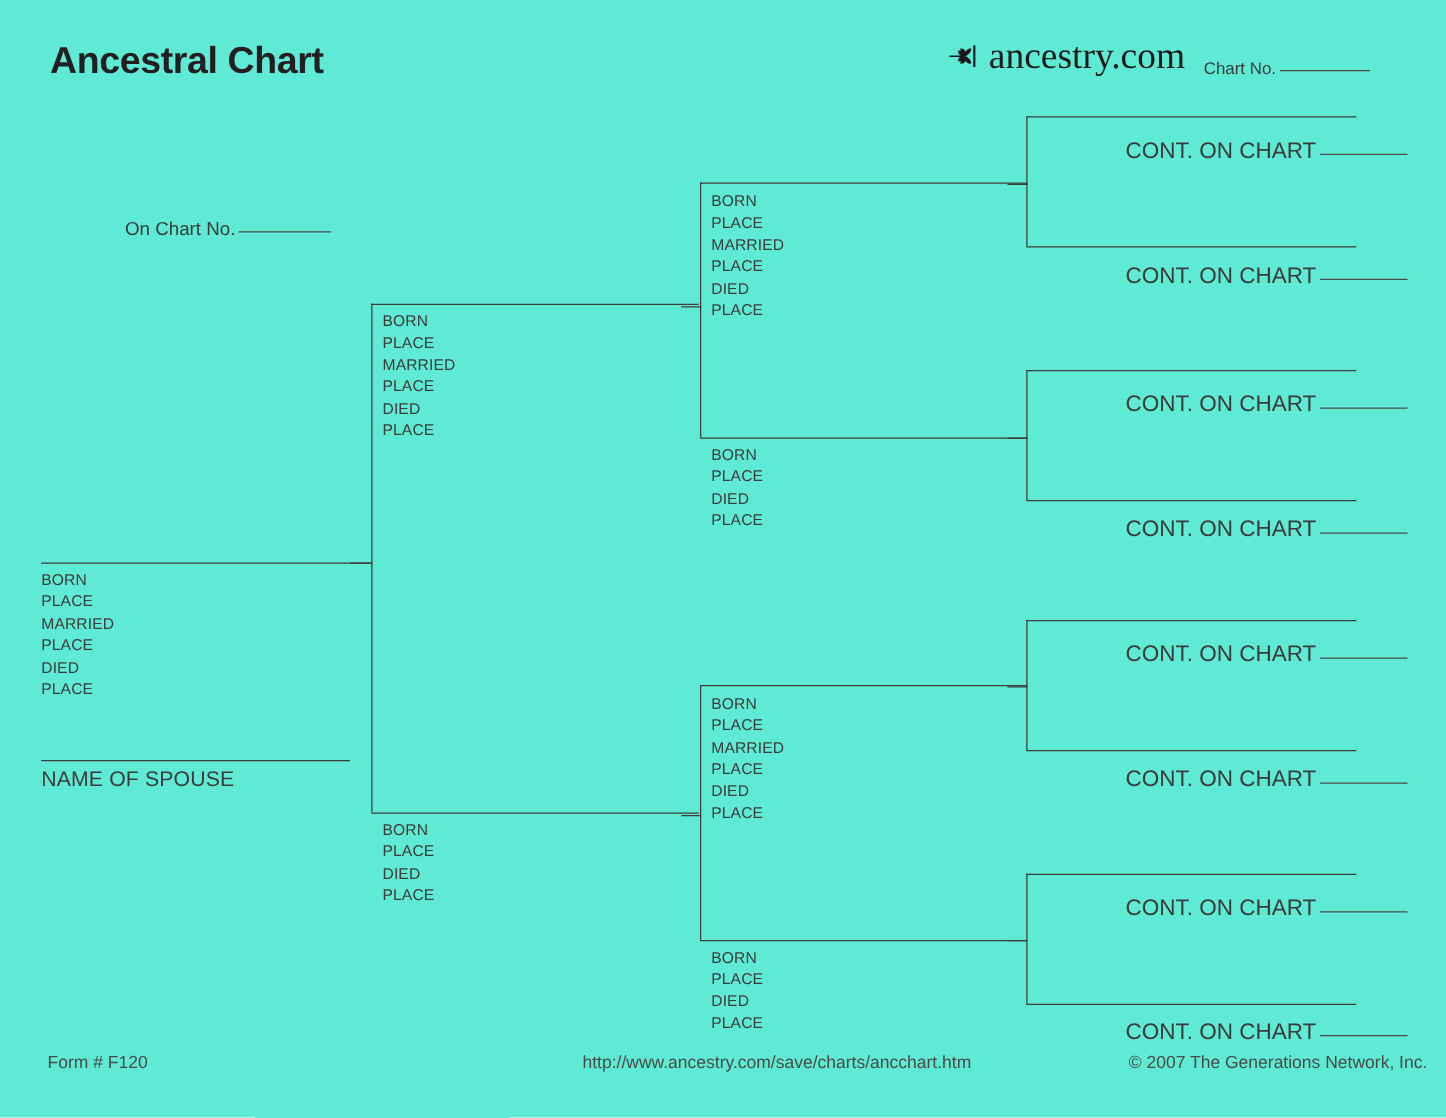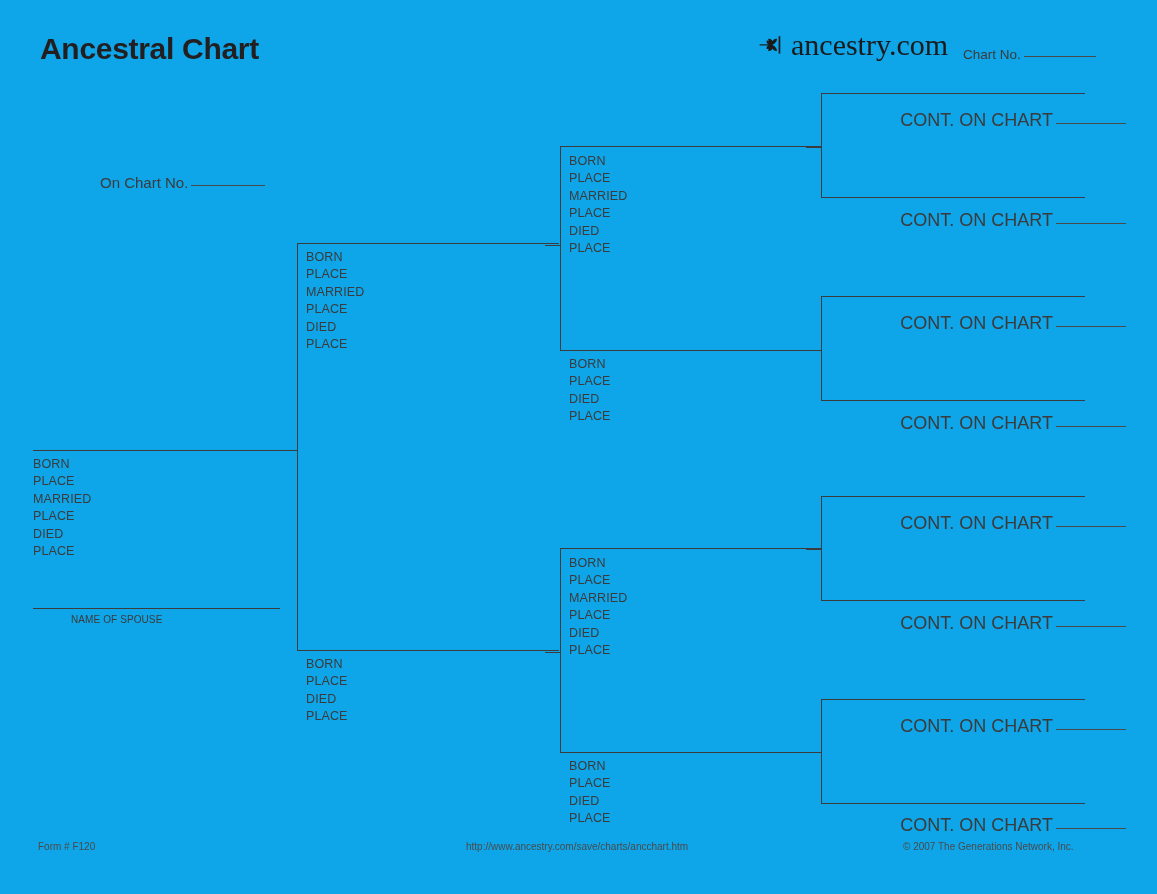--- a/index.html
+++ b/index.html
@@ -9,21 +9,21 @@
     background: #ffffff;
   }
   body {
     font-family: "Liberation Sans", sans-serif;
     color: #231f20;
   }
   #page {
     position: relative;
     width: 1157px;
     height: 894px;
-    background: #0ea5e9;
+    background: #5eead4;
     overflow: hidden;
   }
 
   
   #page-title {
     position: absolute;
     left: 40px;
     top: 32px;
     font-size: 30px;
     font-weight: bold;
@@ -127,25 +127,24 @@
     line-height: 17.4px;
     color: #3b3b3b;
     letter-spacing: 0.1px;
     white-space: nowrap;
   }
   .fields div { display: block; }
 
   
   .caption {
     position: absolute;
-    font-size: 10px;
+    font-size: 17px;
     color: #3b3b3b;
     letter-spacing: 0.1px;
     white-space: nowrap;
-    margin-left: 38px;
   }
 
   
   .cont {
     position: absolute;
     font-size: 18px;
     color: #3b3b3b;
     white-space: nowrap;
     text-align: right;
   }
@@ -155,21 +154,21 @@
     border-bottom: 1px solid #4a4a4a;
     margin-left: 3px;
     vertical-align: 2px;
     height: 11px;
   }
 
   
   .footer-txt {
     position: absolute;
     top: 841px;
-    font-size: 10px;
+    font-size: 14px;
     color: #4a4a4a;
     white-space: nowrap;
   }
   #footer-form  { left: 38px; }
   #footer-url   { left: 466px; }
   #footer-copy  { left: 903px; }
 </style>
 </head>
 <body>
 

